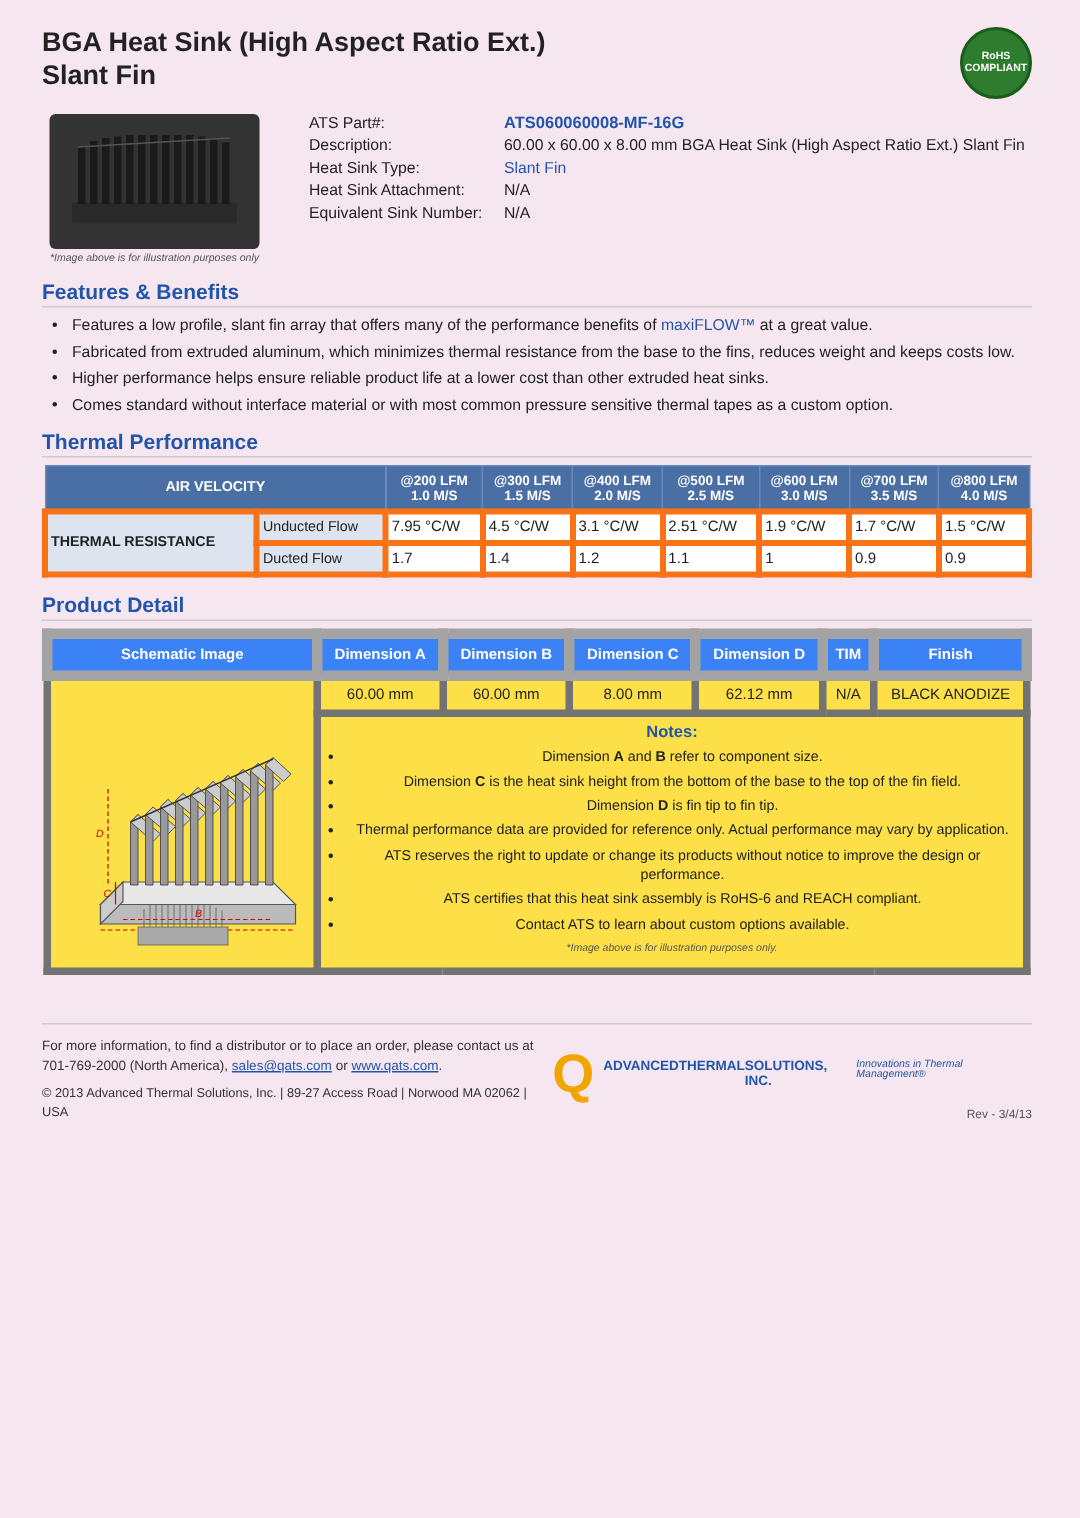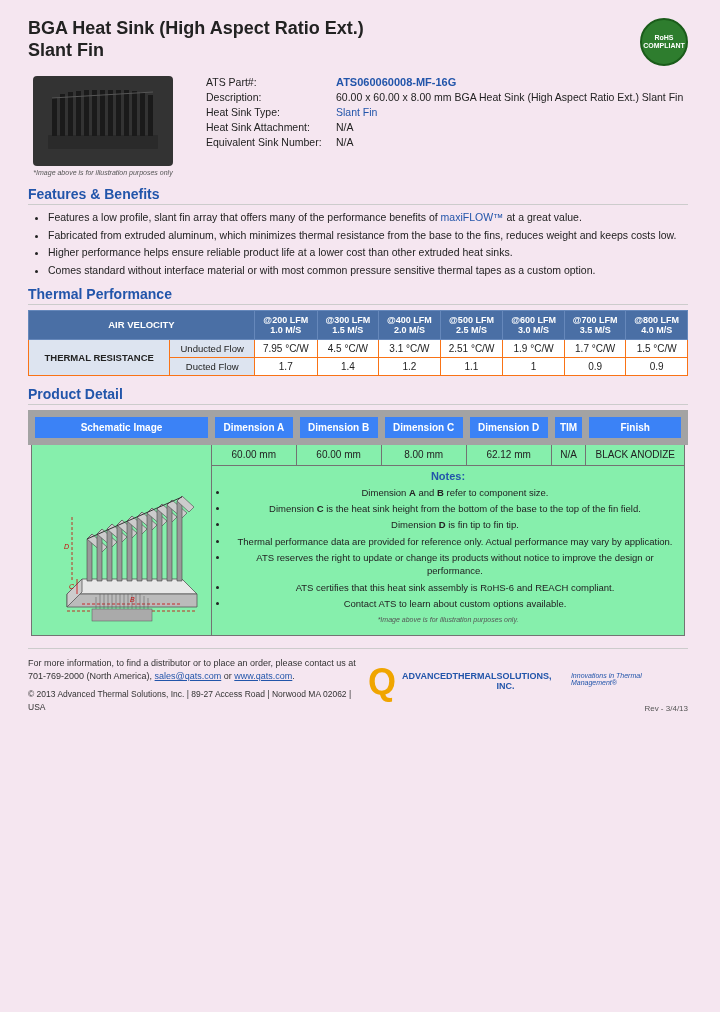--- a/index.html
+++ b/index.html
@@ -142,22 +142,22 @@
       text-align: center;
       padding: 4px 2px;
       border: 1px solid #6688bb;
     }
     .thermal-table th.air-vel-header {
       background: #4a6fa5;
       text-align: center;
       font-size: 9.5px;
     }
     .thermal-table td {
-      border: 1px solid #f97316;
-      text-align: center;
+      border: 4px solid #f97316;
+      text-align: left;
       font-size: 10px;
       padding: 3px 2px;
       background: white;
     }
     .thermal-table td.row-label {
       background: #dde4f0;
       font-size: 9.5px;
       font-weight: normal;
       color: #222;
     }
@@ -176,25 +176,25 @@
     .product-detail-table th {
       background: #3b82f6;
       color: white;
       font-size: 10px;
       font-weight: bold;
       text-align: center;
       padding: 5px 3px;
       border: 7px solid #a3a3a3;
     }
     .product-detail-table td {
-      border: 1px solid #737373;
+      border: 5px solid #737373;
       text-align: center;
       font-size: 10px;
       padding: 4px 3px;
-      background: #86efac;
+      background: #fde047;
       vertical-align: top;
     }
     .schematic-cell {
       width: 180px;
       vertical-align: middle;
       text-align: center;
       background: white;
     }
     .schematic-img {
       width: 160px;
@@ -216,21 +216,21 @@
       list-style: disc;
       padding-left: 14px;
     }
     .notes-list li {
       font-size: 9.5px;
       margin-bottom: 3px;
       line-height: 1.4;
     }
     
     .footer {
-      margin-top: 12px;
+      margin-top: 32px;
       border-top: 1px solid #ccc;
       padding-top: 8px;
       display: flex;
       justify-content: space-between;
       align-items: flex-end;
     }
     .footer-left {
       font-size: 9px;
       color: #333;
       line-height: 1.5;

